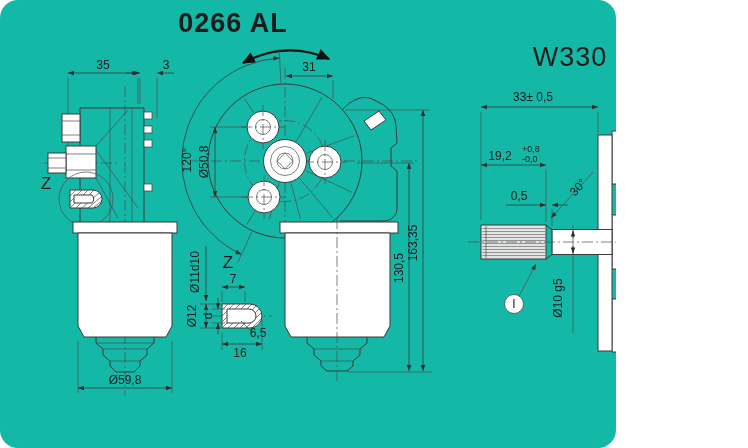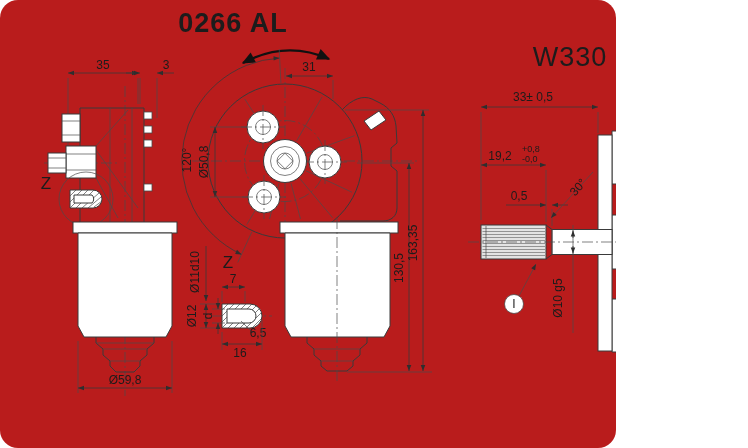--- a/index.html
+++ b/index.html
@@ -1,16 +1,16 @@
 <!DOCTYPE html>
 <html><head>
 <meta charset="utf-8">
 <style>
   html,body{margin:0;padding:0;background:#ffffff;}
-  .stage{position:relative;width:616px;height:448px;background:#b91c1c;overflow:hidden;
+  .stage{position:relative;width:616px;height:448px;background:#14b8a6;overflow:hidden;
          font-family:"Liberation Sans", sans-serif;border-radius:18px;}
   svg{display:block}
   text{fill:#1c1c1c;font-family:"Liberation Sans", sans-serif;}
   .t-title{font-size:27px;font-weight:bold;letter-spacing:1px;}
   .t-title2{font-size:27px;font-weight:normal;letter-spacing:1px;}
   .t-dim{font-size:12px;}
   .t-dim-sm{font-size:9px;}
   .t-z{font-size:17px;}
   .ln{stroke:#3a3a3a;stroke-width:1;fill:none;}
   .ln-thin{stroke:#4a4a4a;stroke-width:0.7;fill:none;}

